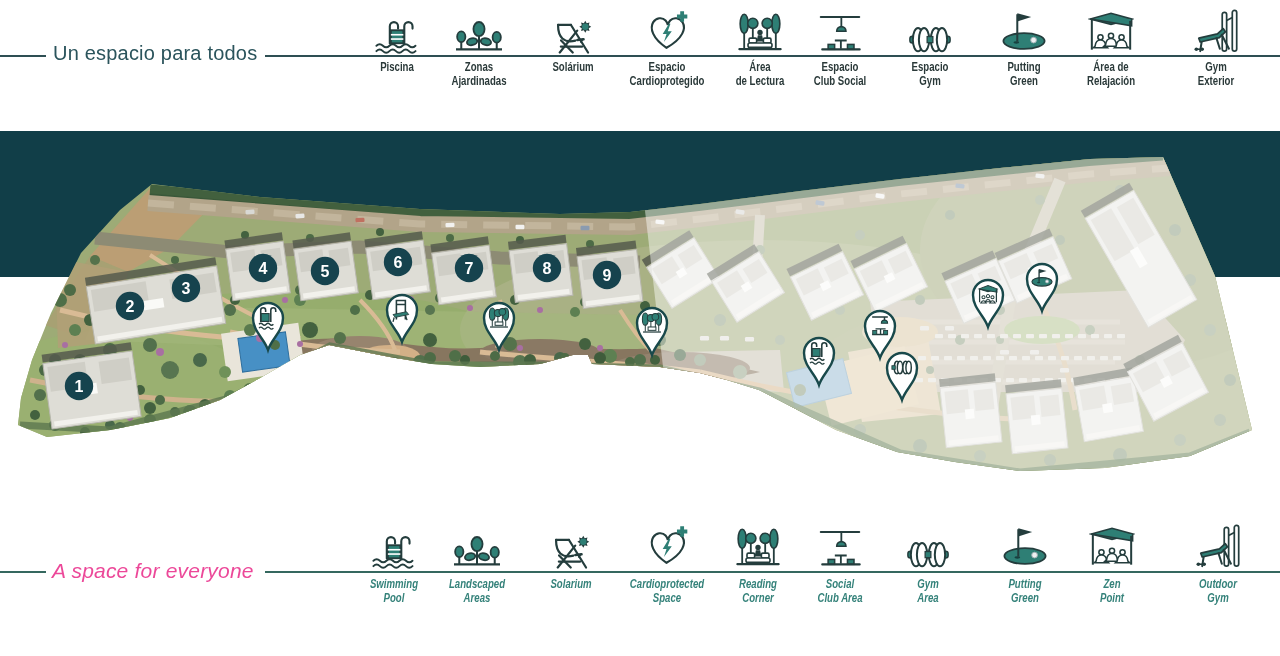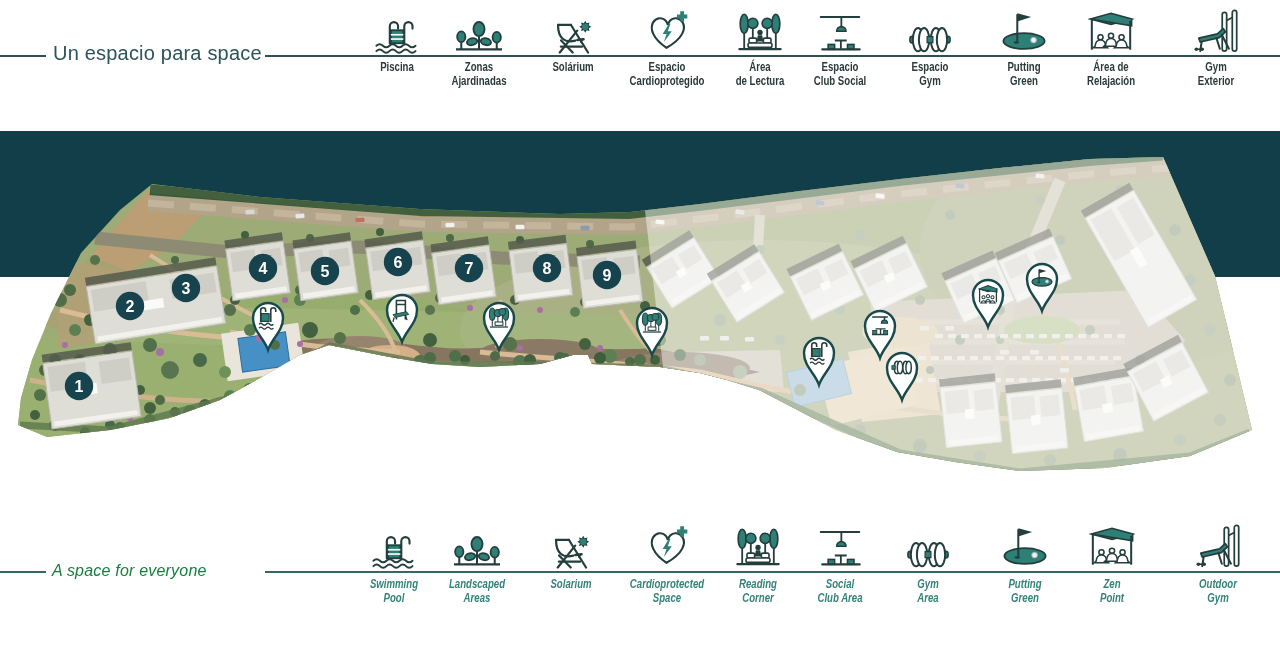--- a/index.html
+++ b/index.html
@@ -3,29 +3,29 @@
 <style>
 html,body{margin:0;padding:0;}
 body{width:1280px;height:656px;position:relative;overflow:hidden;background:#ffffff;font-family:"Liberation Sans",sans-serif;}
 .abs{position:absolute;}
 .ico{position:absolute;}
 .lab-top{position:absolute;width:140px;text-align:center;font-size:13px;line-height:13.5px;font-weight:bold;color:#2a3939;transform:scaleX(0.74);}
 .lab-bot{position:absolute;width:140px;text-align:center;font-size:13px;line-height:13.5px;font-weight:bold;font-style:italic;color:#35827a;transform:scaleX(0.74);}
 .rule-top{position:absolute;height:2px;background:#2e4f53;}
 .rule-bot{position:absolute;height:2px;background:#35685f;}
 .title-top{position:absolute;left:53px;top:43px;font-size:20px;line-height:20px;color:#2b545c;letter-spacing:0.2px;white-space:nowrap;}
-.title-bot{position:absolute;left:52px;top:560px;font-size:16px;line-height:21px;font-style:italic;color:#15803d;letter-spacing:0.2px;white-space:nowrap;}
+.title-bot{position:absolute;left:52px;top:560px;font-size:21px;line-height:21px;font-style:italic;color:#ec4899;letter-spacing:0.2px;white-space:nowrap;}
 </style></head>
 <body>
 
 <div class="rule-top" style="left:0;top:55px;width:46px"></div>
 
 <div class="rule-top" style="left:265px;top:55px;width:1015px"></div>
 
-<div class="title-top">Un espacio para space</div>
+<div class="title-top">Un espacio para todos</div>
 
 <div class="ico" style="left:374.0px;top:8px;width:46px;height:46px"><svg width="46" height="46" viewBox="0 0 48 48" fill="none">
 <path d="M16.5 37 V19 a4.3 4.3 0 0 1 8.6 0 v2.5" stroke="#243d3d" stroke-width="2.2" stroke-linecap="round"></path>
 <path d="M31.6 37 V19 a4.3 4.3 0 0 1 8.6 0 v2.5" stroke="#243d3d" stroke-width="2.2" stroke-linecap="round"></path>
 <rect x="17.6" y="23.2" width="13" height="13.6" fill="#2e7f75" stroke="#243d3d" stroke-width="1.9"></rect>
 <line x1="17.6" y1="27.9" x2="30.6" y2="27.9" stroke="#fff" stroke-width="1.7"></line>
 <line x1="17.6" y1="32.4" x2="30.6" y2="32.4" stroke="#fff" stroke-width="1.7"></line>
 <path d="M2.5 39.4 q3.4 -3.3 6.8 0 t6.8 0 t6.8 0 t6.8 0 t6.8 0 t6.8 0" stroke="#243d3d" stroke-width="2" stroke-linecap="round"></path>
 <path d="M2.5 45 q3.4 -3.3 6.8 0 t6.8 0 t6.8 0 t6.8 0 t6.8 0 t6.8 0" stroke="#243d3d" stroke-width="2" stroke-linecap="round"></path>
     </svg></div>

